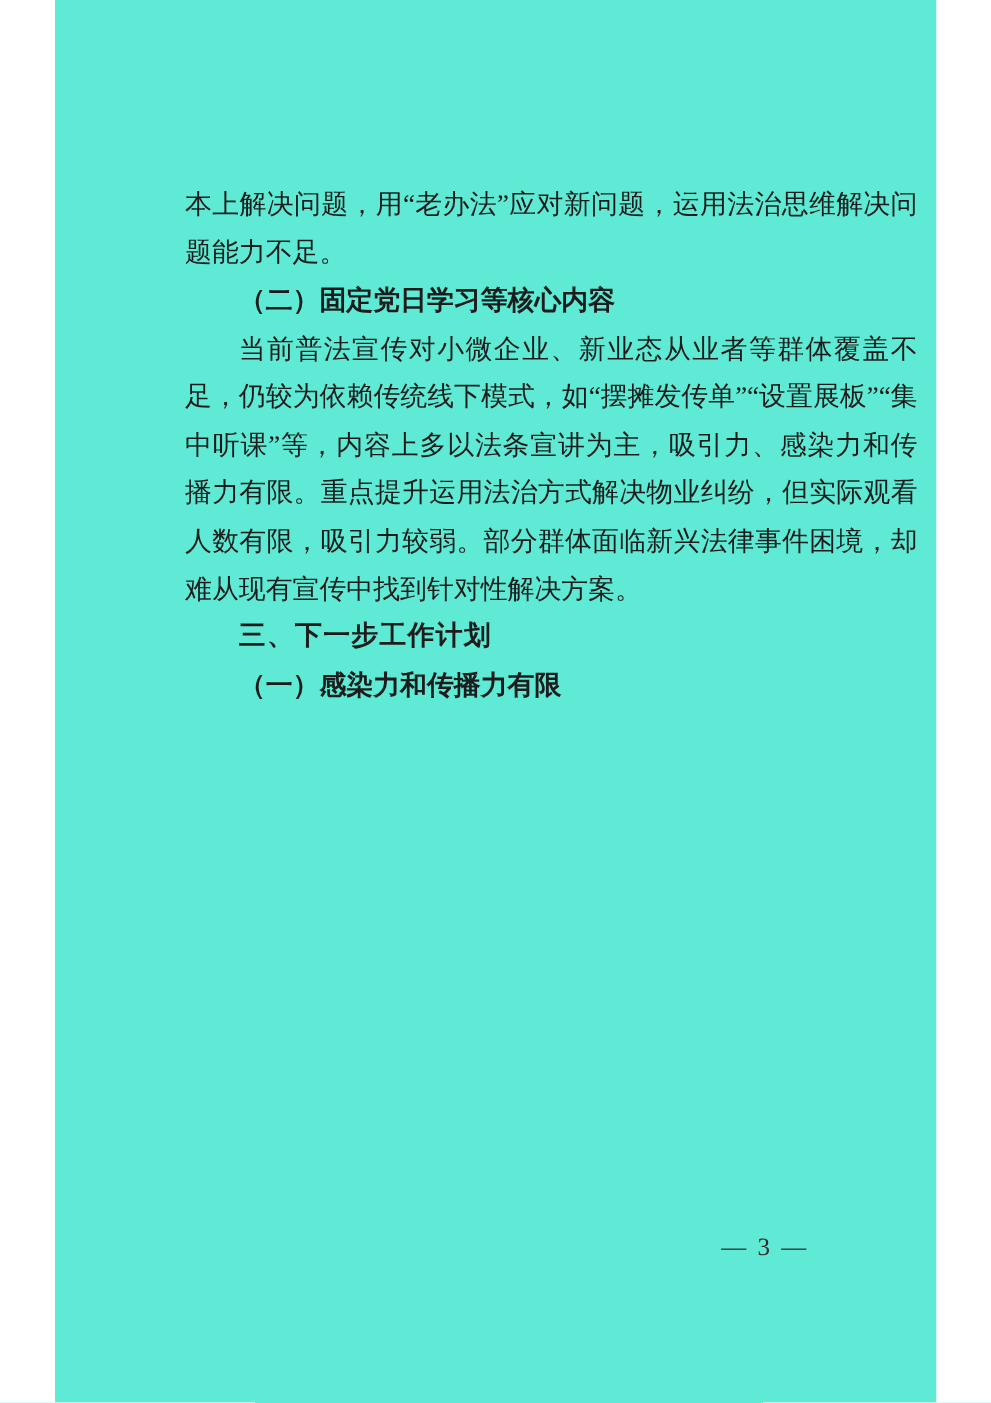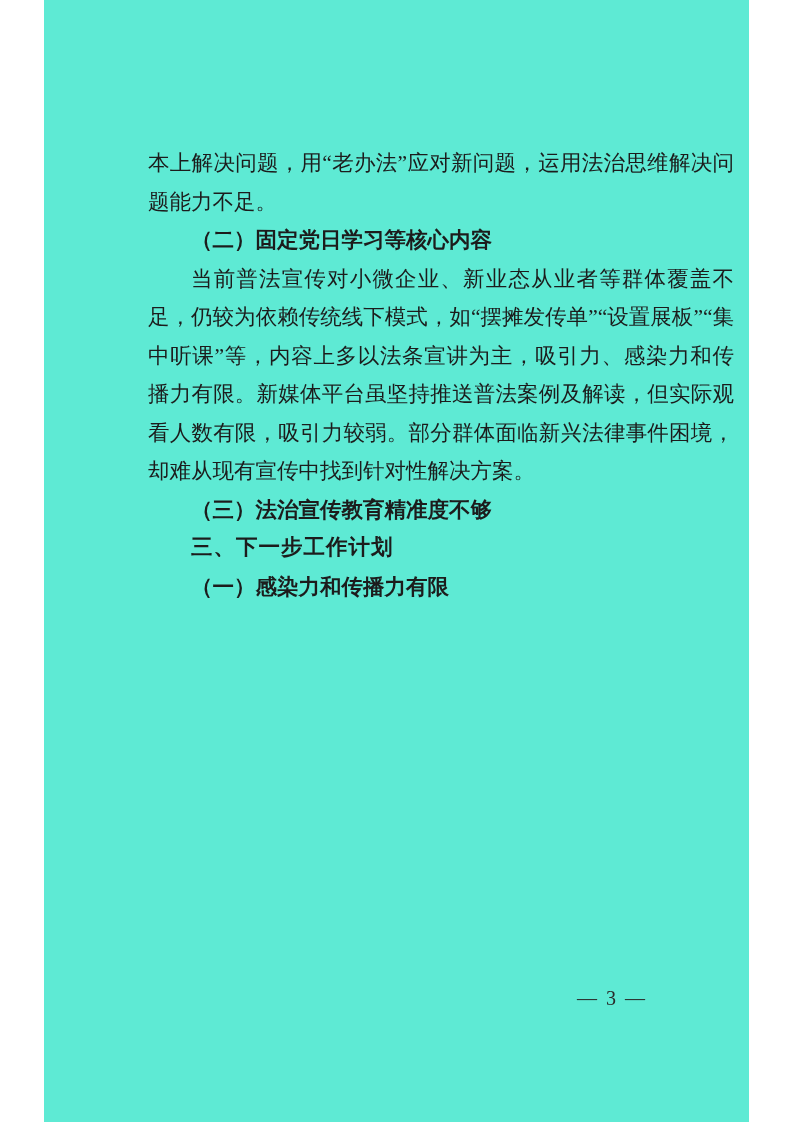--- a/index.html
+++ b/index.html
@@ -57,19 +57,18 @@
     letter-spacing: 2px;
   }
 </style>
 </head>
 <body>
 
 <div class="page">
   <div class="content">
       <p class="blk body">本上解决问题，用“老办法”应对新问题，运用法治思维解决问题能力不足。</p>
       <p class="blk heading2">（二）固定党日学习等核心内容</p>
-      <p class="blk body indent">当前普法宣传对小微企业、新业态从业者等群体覆盖不足，仍较为依赖传统线下模式，如“摆摊发传单”“设置展板”“集中听课”等，内容上多以法条宣讲为主，吸引力、感染力和传播力有限。新媒体平台虽坚持推送普法案例及解读，但实际观看人数有限，吸引力较弱。部分群体面临新兴法律事件困境，却难从现有宣传中找到针对性解决方案。</p>
-      <p class="blk heading2">（三）法治宣传教育精准度不够</p>
+      <p class="blk body indent">当前普法宣传对小微企业、新业态从业者等群体覆盖不足，仍较为依赖传统线下模式，如“摆摊发传单”“设置展板”“集中听课”等，内容上多以法条宣讲为主，吸引力、感染力和传播力有限。重点提升运用法治方式解决物业纠纷，但实际观看人数有限，吸引力较弱。部分群体面临新兴法律事件困境，却难从现有宣传中找到针对性解决方案。</p>
       <p class="blk heading1">三、下一步工作计划</p>
       <p class="blk heading2">（一）感染力和传播力有限</p>
     </div>
   <div class="page-footer">— 3 —</div>
 </div>
 
 </body></html>

